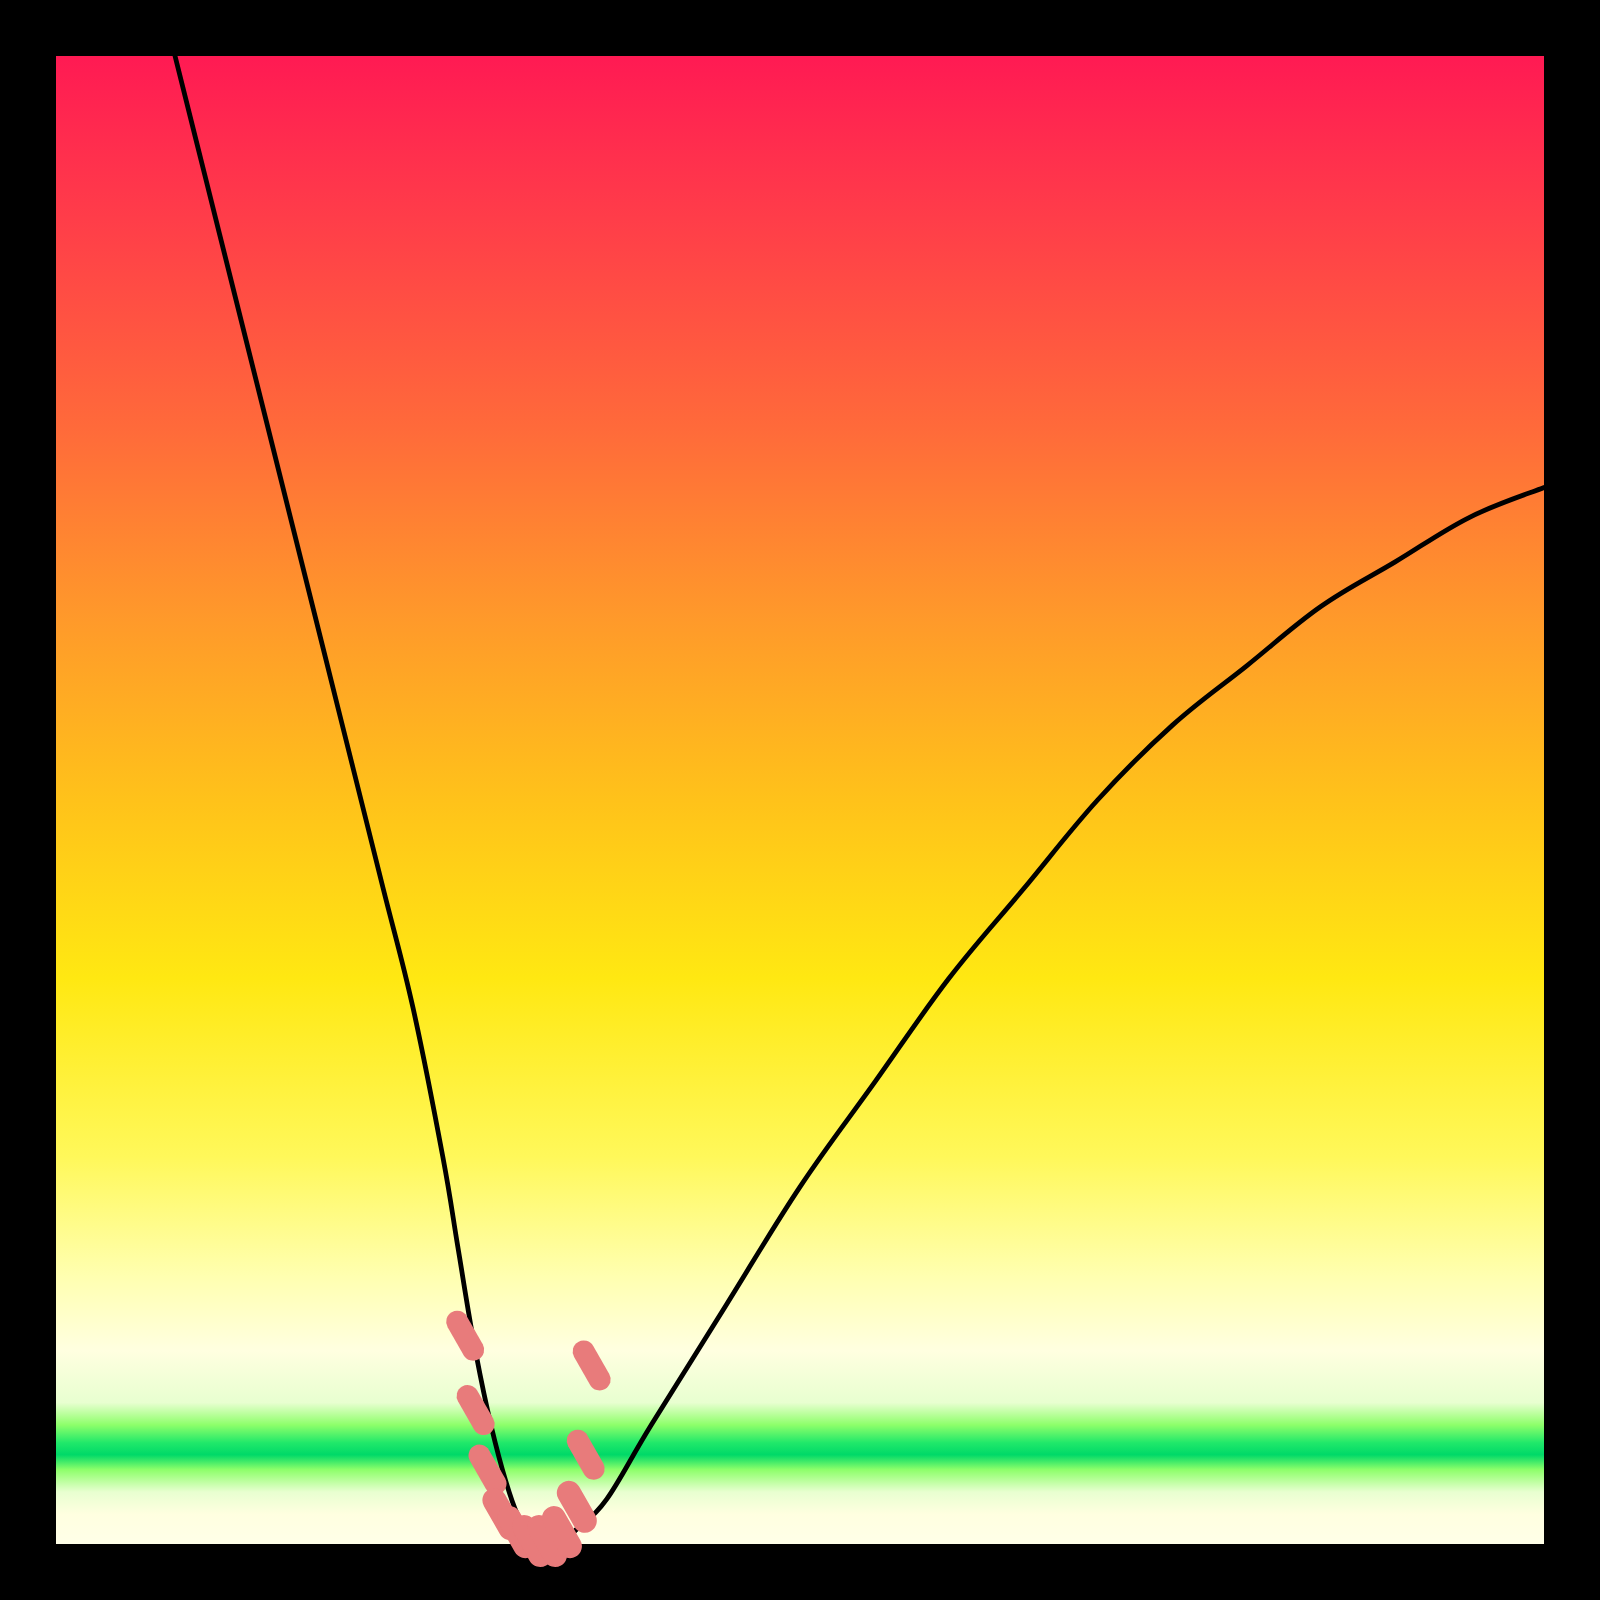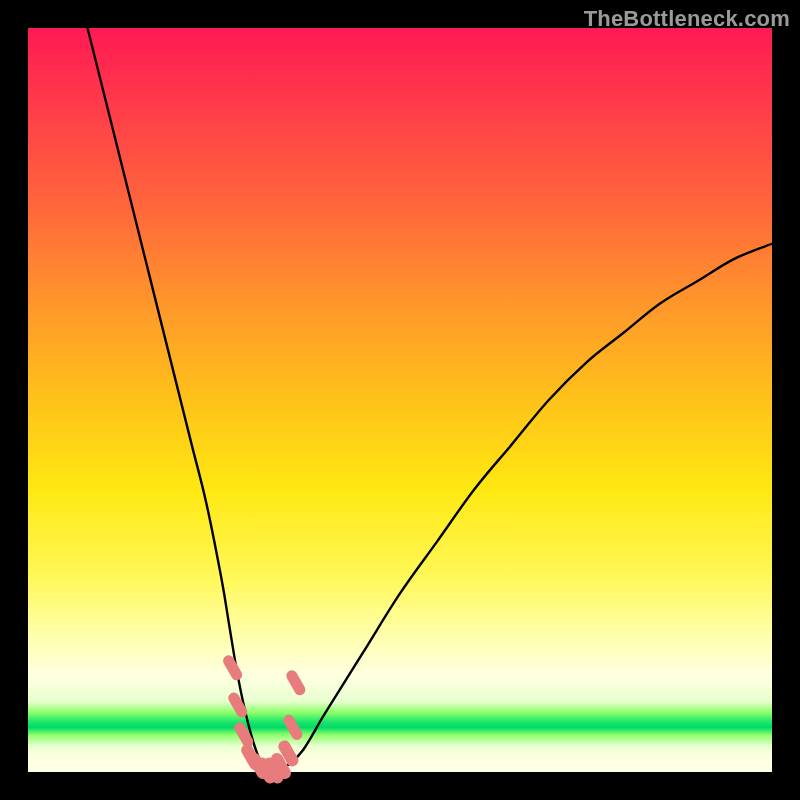--- a/index.html
+++ b/index.html
@@ -75,21 +75,20 @@
     stroke-linecap: round;
     stroke-linejoin: round;
   }
 </style>
 </head>
 <body>
 
 <div class="stage">
   <div class="plot-area"></div>
 
-  <div class="watermark">TheBottleneck.com</div>
 
   <svg class="overlay" viewBox="0 0 800 800">
     <g id="curve-group">
         <path d="M 87.52 28.00 C 90.20 38.71 97.04 66.09 102.40 87.52 C 107.76 108.95 111.92 125.61 117.28 147.04 C 122.64 168.47 126.80 185.13 132.16 206.56 C 137.52 227.99 141.68 244.65 147.04 266.08 C 152.40 287.51 156.56 304.17 161.92 325.60 C 167.28 347.03 171.44 363.69 176.80 385.12 C 182.16 406.55 186.32 423.21 191.68 444.64 C 197.04 466.07 201.20 480.05 206.56 504.16 C 211.92 528.27 217.42 557.13 221.44 578.56 C 225.46 599.99 226.20 607.13 228.88 623.20 C 231.56 639.27 233.64 653.11 236.32 667.84 C 239.00 682.57 241.08 692.99 243.76 705.04 C 246.44 717.09 248.52 725.43 251.20 734.80 C 253.88 744.17 255.96 751.09 258.64 757.12 C 261.32 763.15 263.40 765.60 266.08 768.28 C 268.76 770.96 270.84 771.60 273.52 772.00 C 276.20 772.40 278.28 771.85 280.96 770.51 C 283.64 769.17 284.38 768.31 288.40 764.56 C 292.42 760.81 296.58 759.05 303.28 749.68 C 309.98 740.31 314.89 729.89 325.60 712.48 C 336.31 695.07 349.41 674.39 362.80 652.96 C 376.19 631.53 386.61 613.53 400.00 593.44 C 413.39 573.35 423.81 560.11 437.20 541.36 C 450.59 522.61 461.01 506.69 474.40 489.28 C 487.79 471.87 498.21 460.71 511.60 444.64 C 524.99 428.57 535.41 414.73 548.80 400.00 C 562.19 385.27 572.61 374.85 586.00 362.80 C 599.39 350.75 609.81 343.75 623.20 333.04 C 636.59 322.33 647.01 312.65 660.40 303.28 C 673.79 293.91 684.21 289.00 697.60 280.96 C 710.99 272.92 721.41 265.34 734.80 258.64 C 748.19 251.94 765.30 246.44 772.00 243.76" class="curve"></path>
       </g>
     <g id="dotted-group">
         <path d="M 228.60 660.84 L 236.60 674.84" class="seg" stroke="#e87b7b" stroke-width="11"></path>
         <path d="M 233.81 698.04 L 241.81 712.04" class="seg" stroke="#e87b7b" stroke-width="11"></path>
         <path d="M 239.76 727.80 L 247.76 741.80" class="seg" stroke="#e87b7b" stroke-width="11"></path>
         <path d="M 247.20 750.12 L 255.20 764.12" class="seg" stroke="#e87b7b" stroke-width="12"></path>

